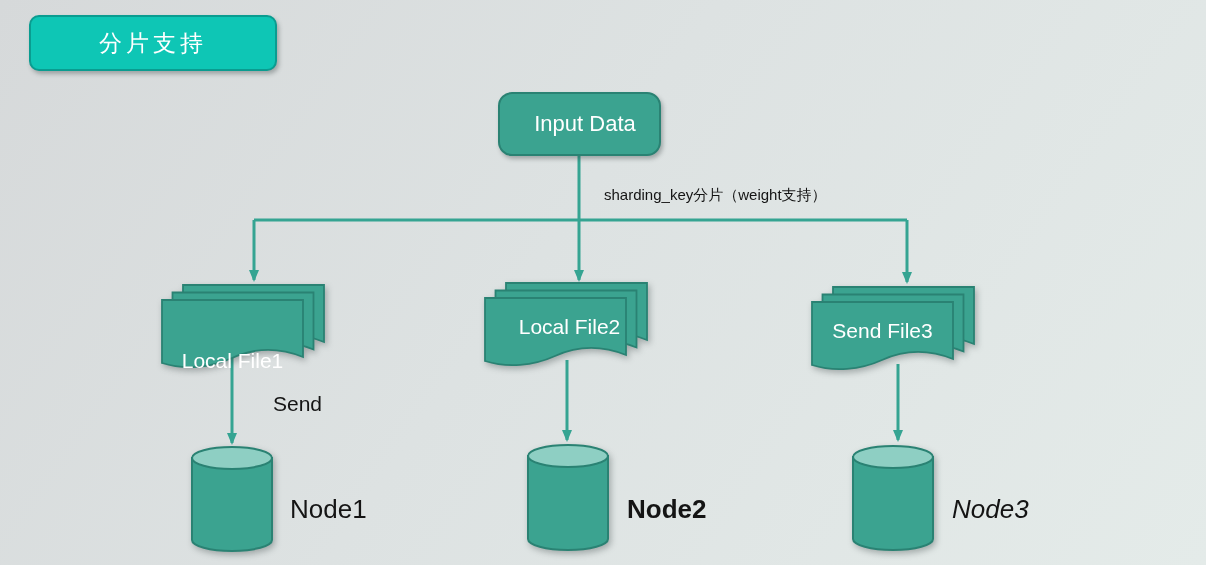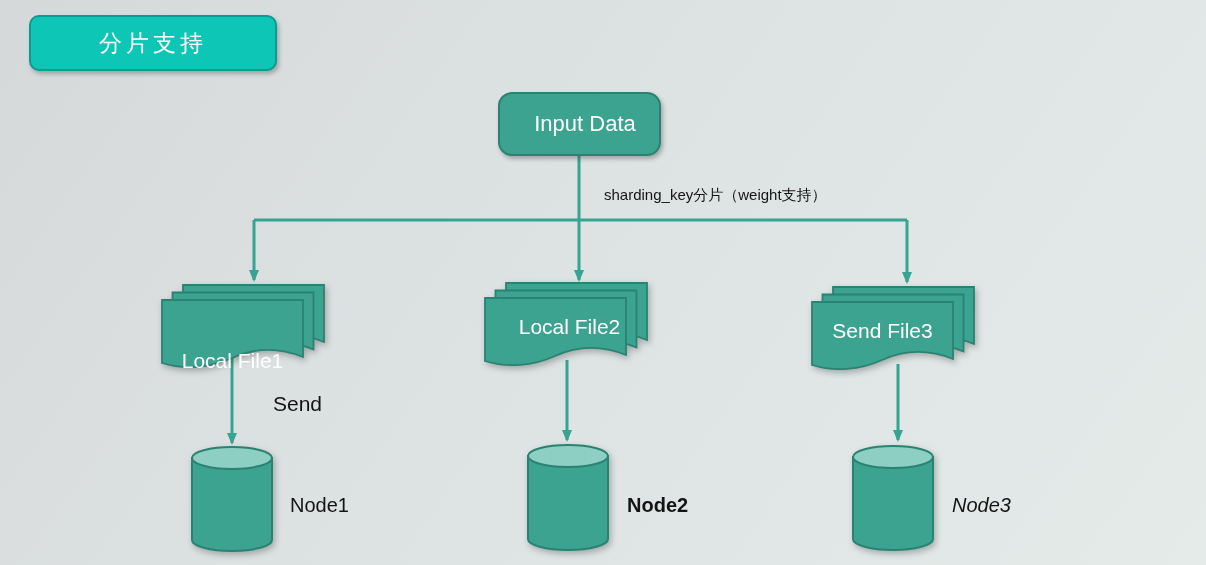--- a/index.html
+++ b/index.html
@@ -35,21 +35,21 @@
   .root-box{
     position:absolute; z-index:2; left:498px; top:92px; width:163px; height:64px;
     background:var(--shape_fill); border:2px solid var(--shape_border); border-radius:14px;
     box-sizing:border-box; display:flex; align-items:center; justify-content:center;
     color:var(--label_light); font-size:22px;
     box-shadow:2px 3px 4px rgba(50,60,60,0.35);
     padding-left:11px;
   }
   .branch-lbl{left:604px; top:186px; font-size:15px;}
   .send-lbl{left:253px; top:392px; font-size:21px;margin-left:20px;}
-  .node-lbl{font-size:20px;}
+  .node-lbl{font-size:26px;}
 </style>
 </head>
 <body>
 
 <div class="slide">
 
   <svg width="1206" height="565" viewBox="0 0 1206 565">
     <defs>
       <marker id="arrowhead" markerUnits="userSpaceOnUse" markerWidth="15" markerHeight="12" refX="10" refY="5" orient="auto">
         <path d="M0 0 L12 5 L0 10 Z" fill="var(--line)"></path>

